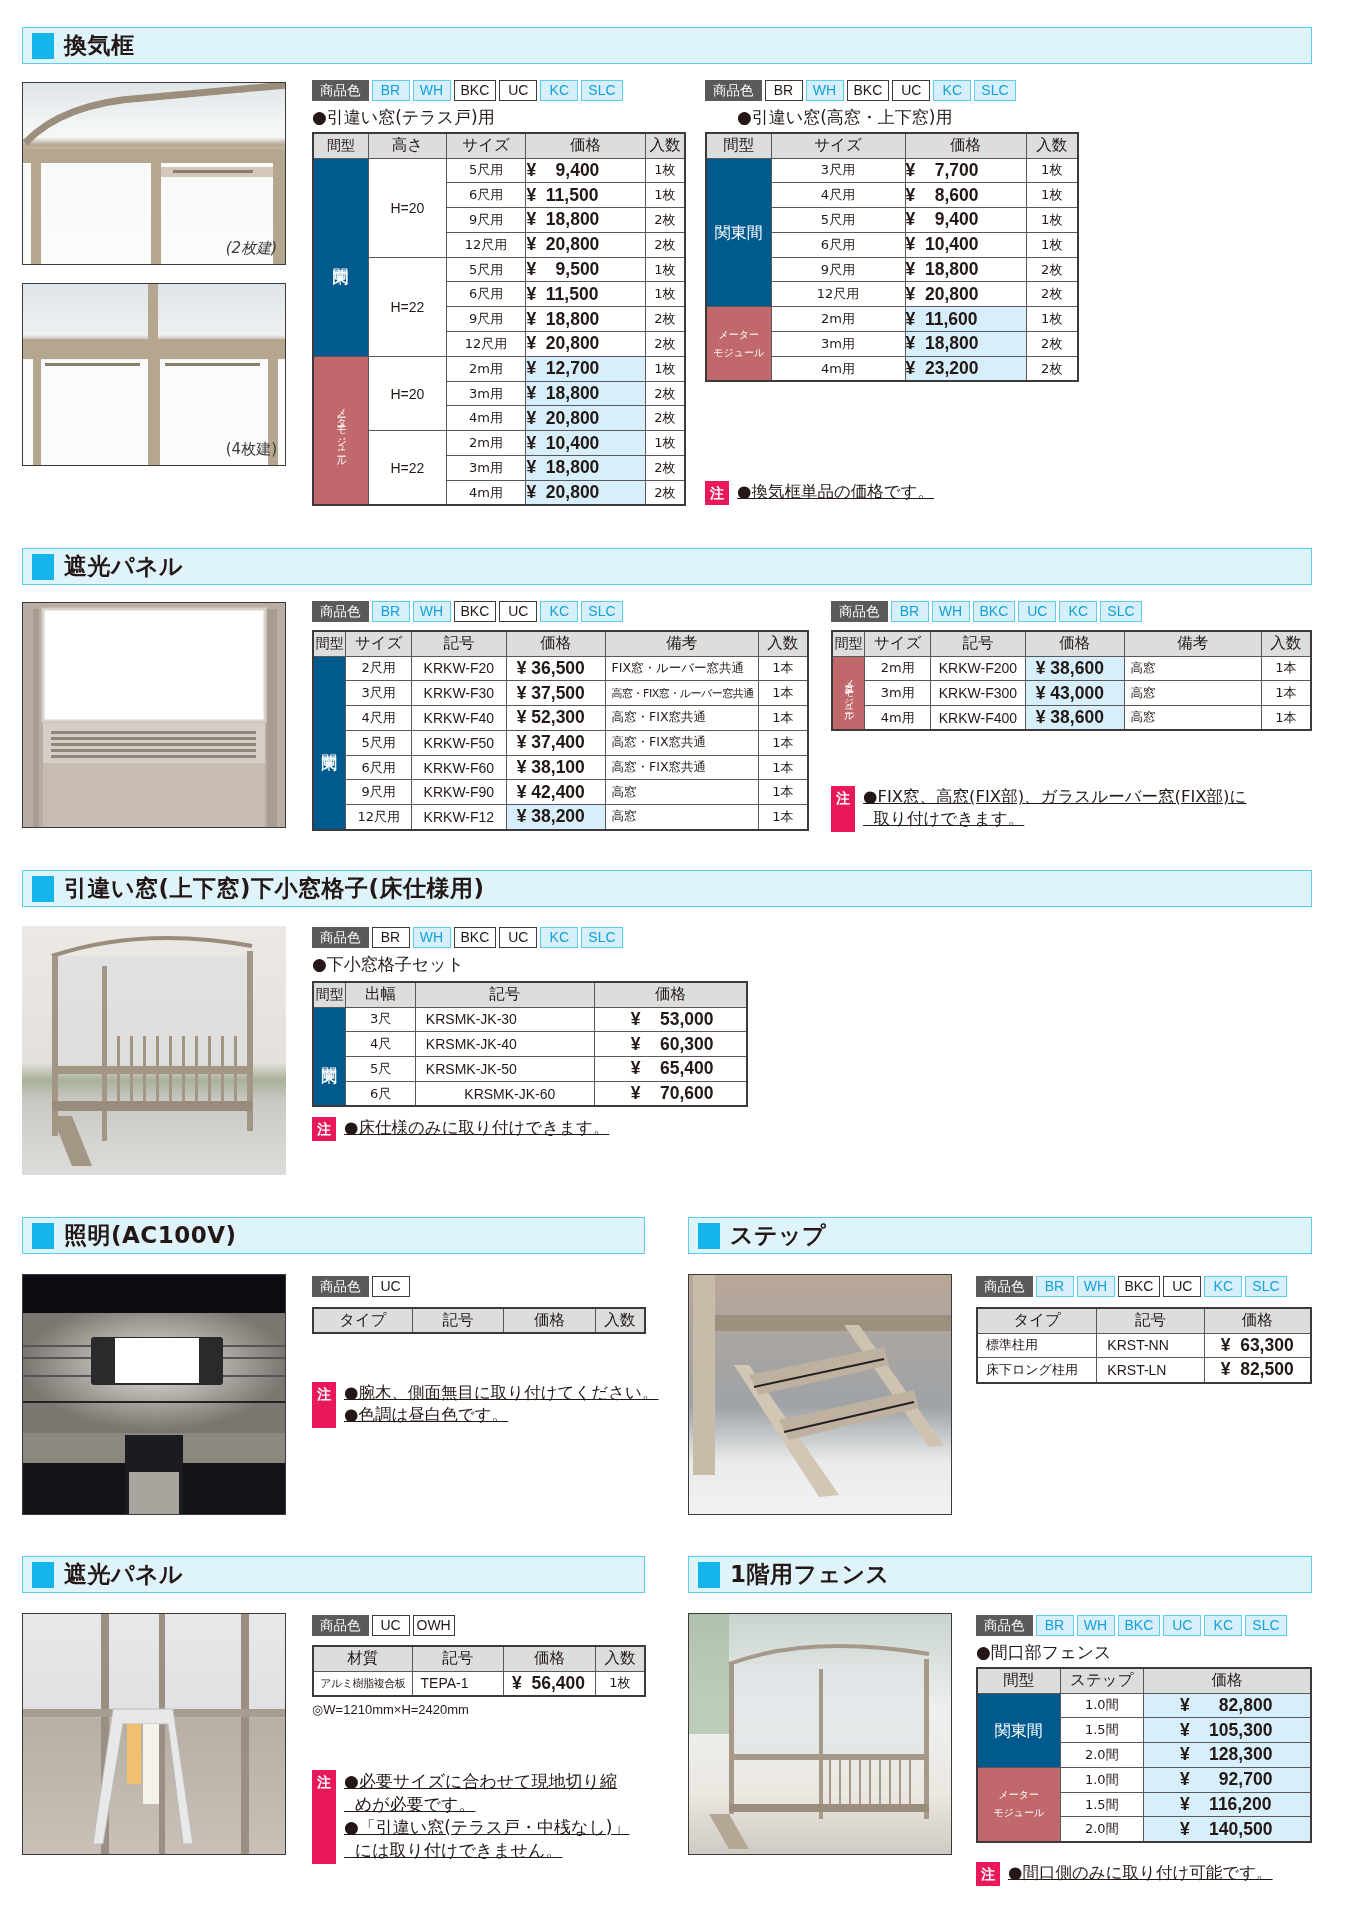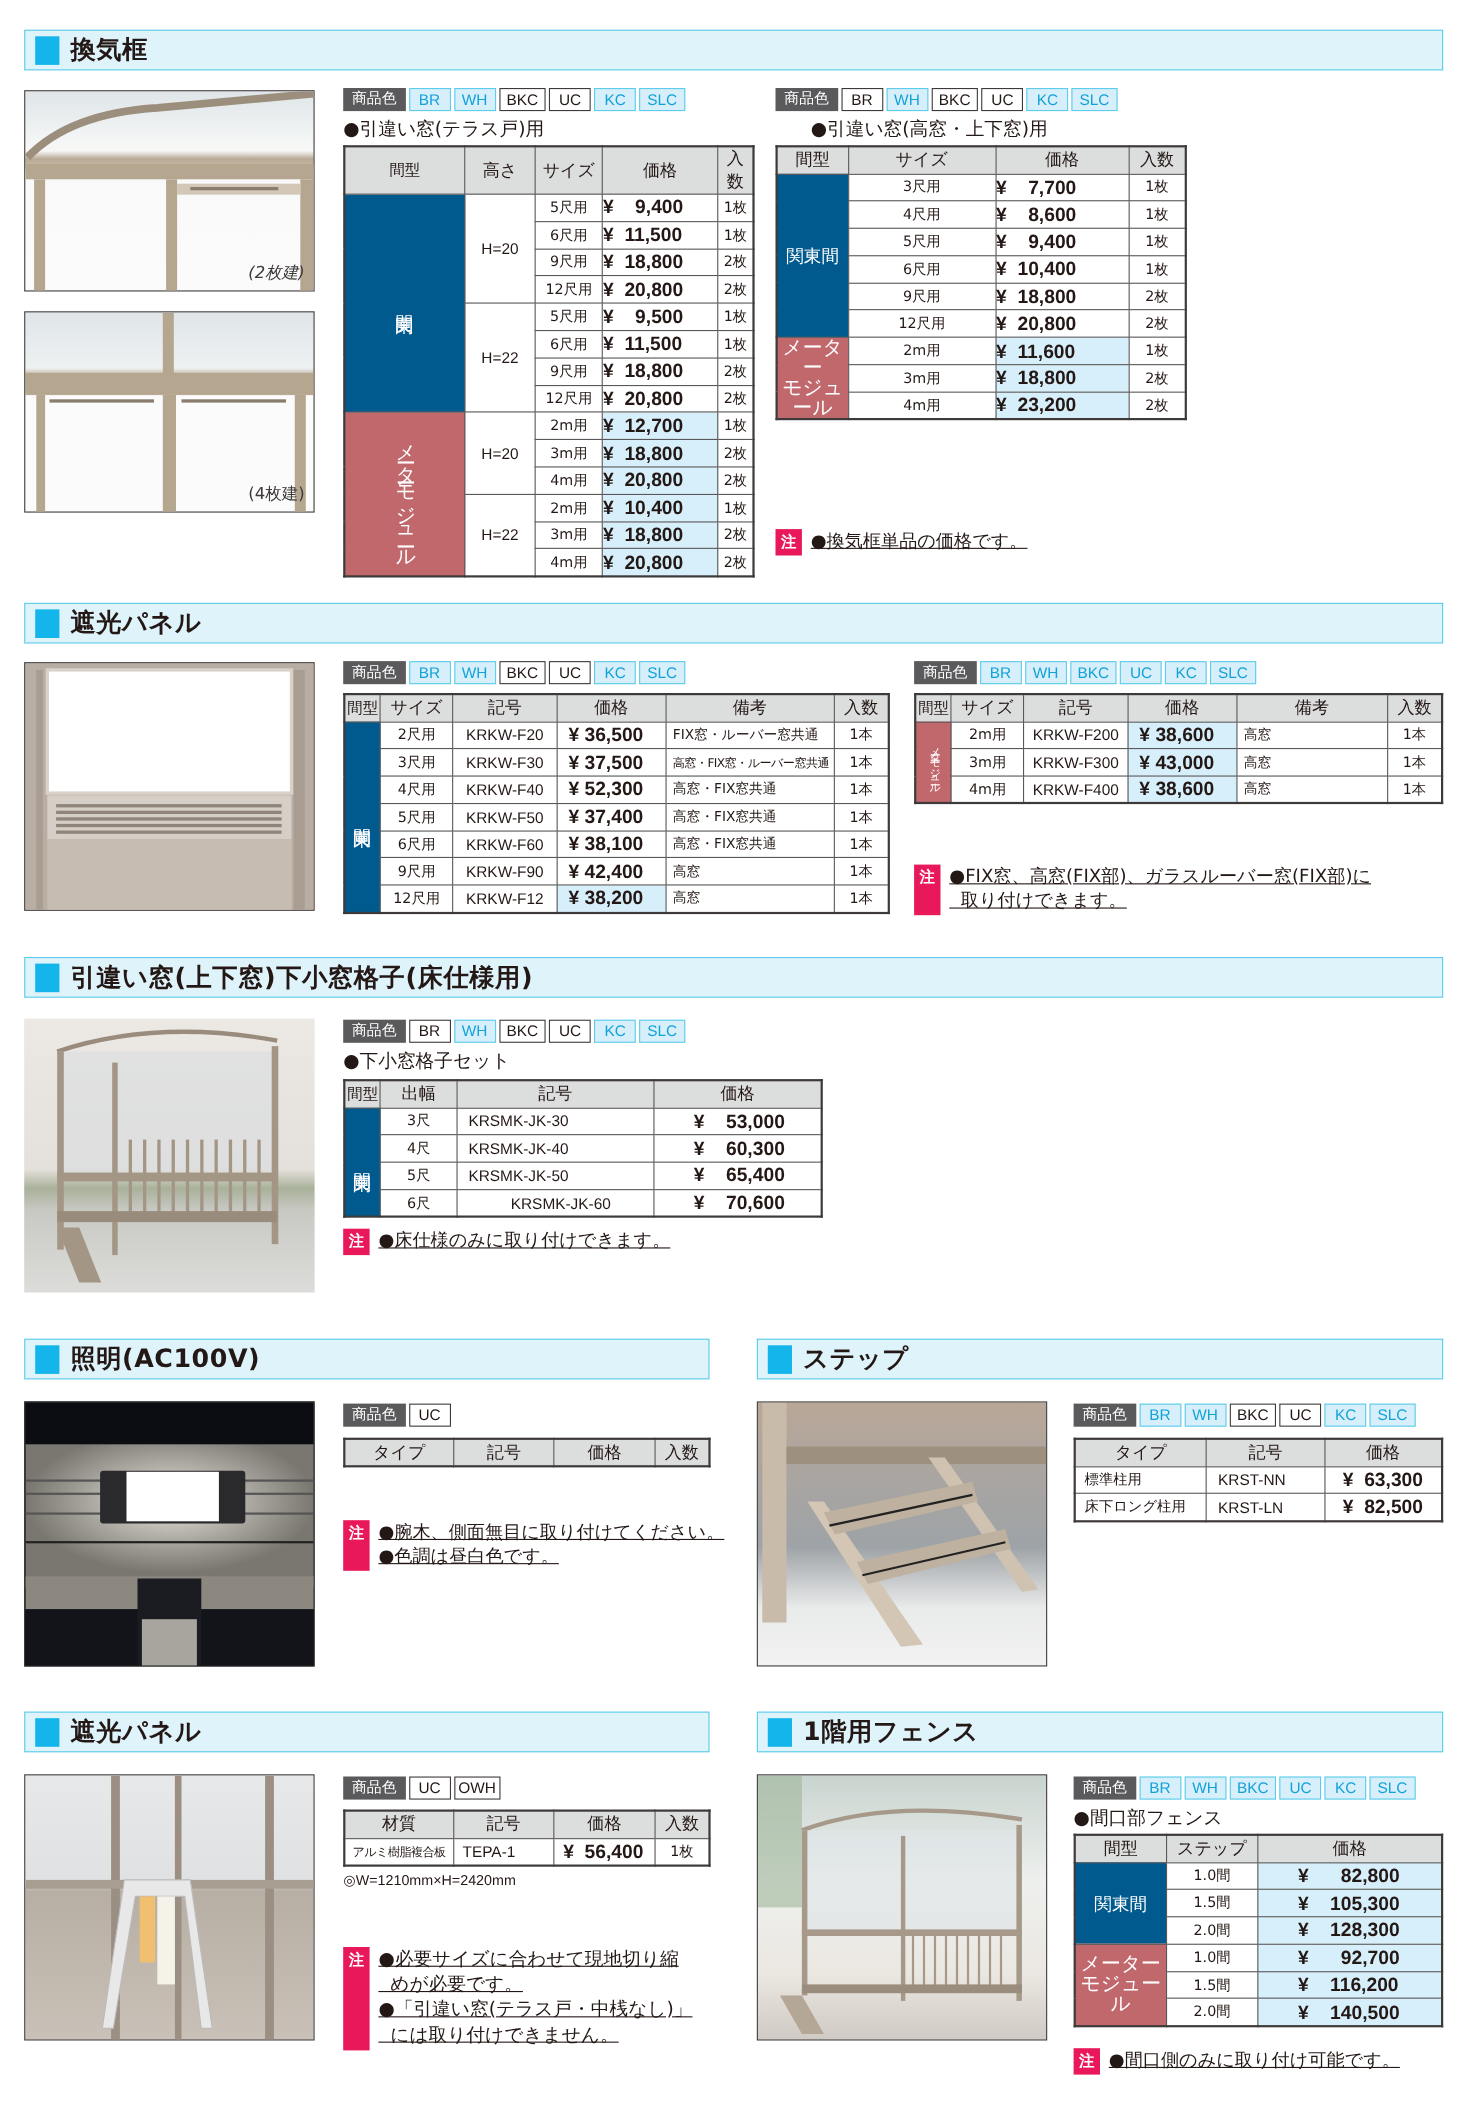--- a/index.html
+++ b/index.html
@@ -26,21 +26,21 @@
 
   
   table.pt { position: absolute; border-collapse: collapse; border: 2px solid #3e3a39; font-size: 13px; }
   table.pt th { background: #dcdddd; font-weight: normal; font-size: 15.5px; border: 1.5px solid #595757; height: 25px; padding: 0; color: #231815; }
   table.pt td { border: 1px solid #595757; height: 24.8px; text-align: center; padding: 0; color: #231815; }
   table.pt td.price { font-family: "Liberation Sans", sans-serif; font-weight: bold; font-size: 17.5px; text-align: left; padding-left: 0; white-space: pre; }
   table.pt td.price.hl { background: #d6effa; }
   table.pt td.code { font-family: "Liberation Sans", sans-serif; font-size: 14px; }
   table.pt td.note-cell { text-align: left; padding-left: 6px; font-size: 12.5px; }
   table.pt td.kanto { background: #005a8e; color: #fff; font-size: 16px; line-height: 19px; }
-  table.pt td.meter { background: #c1686d; color: #fff; font-size: 18px; line-height: 18px; }
+  table.pt td.meter { background: #c1686d; color: #fff; font-size: 10px; line-height: 18px; }
   table.pt td.vert { writing-mode: vertical-rl; text-orientation: upright; letter-spacing: -1px; }
 
   
   .note { position: absolute; display: flex; align-items: flex-start; gap: 8px; font-size: 16.5px; line-height: 22px; color: #231815; }
   .note .tag { background: #e8185a; color: #fff; font-size: 14px; font-weight: bold; width: 24px; text-align: center; line-height: 24px; flex: none; }
   .note .lines div { white-space: pre; text-decoration: underline; }
 
   .dims { position: absolute; font-size: 13px; font-family: "Liberation Sans", sans-serif; color: #231815; }
 
   

